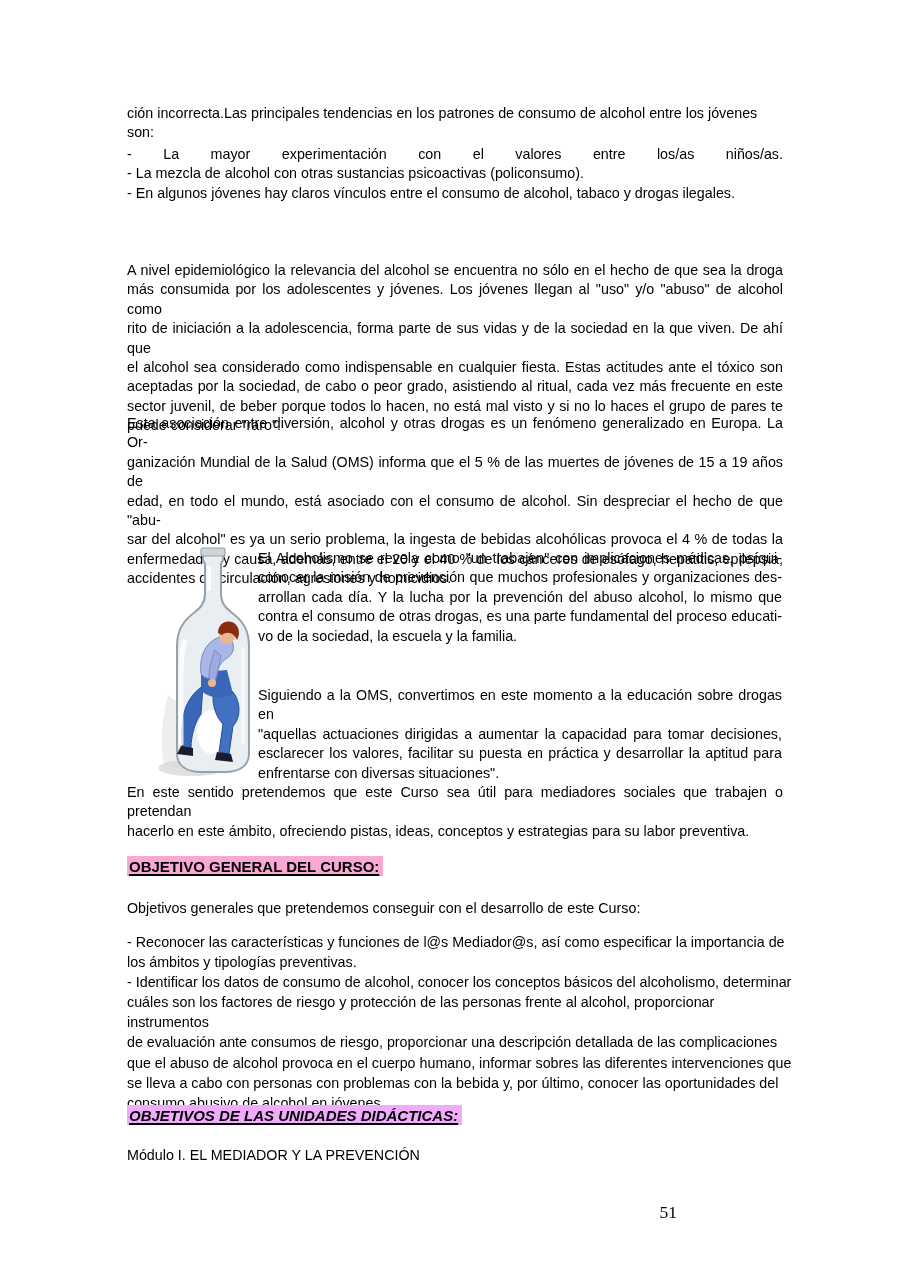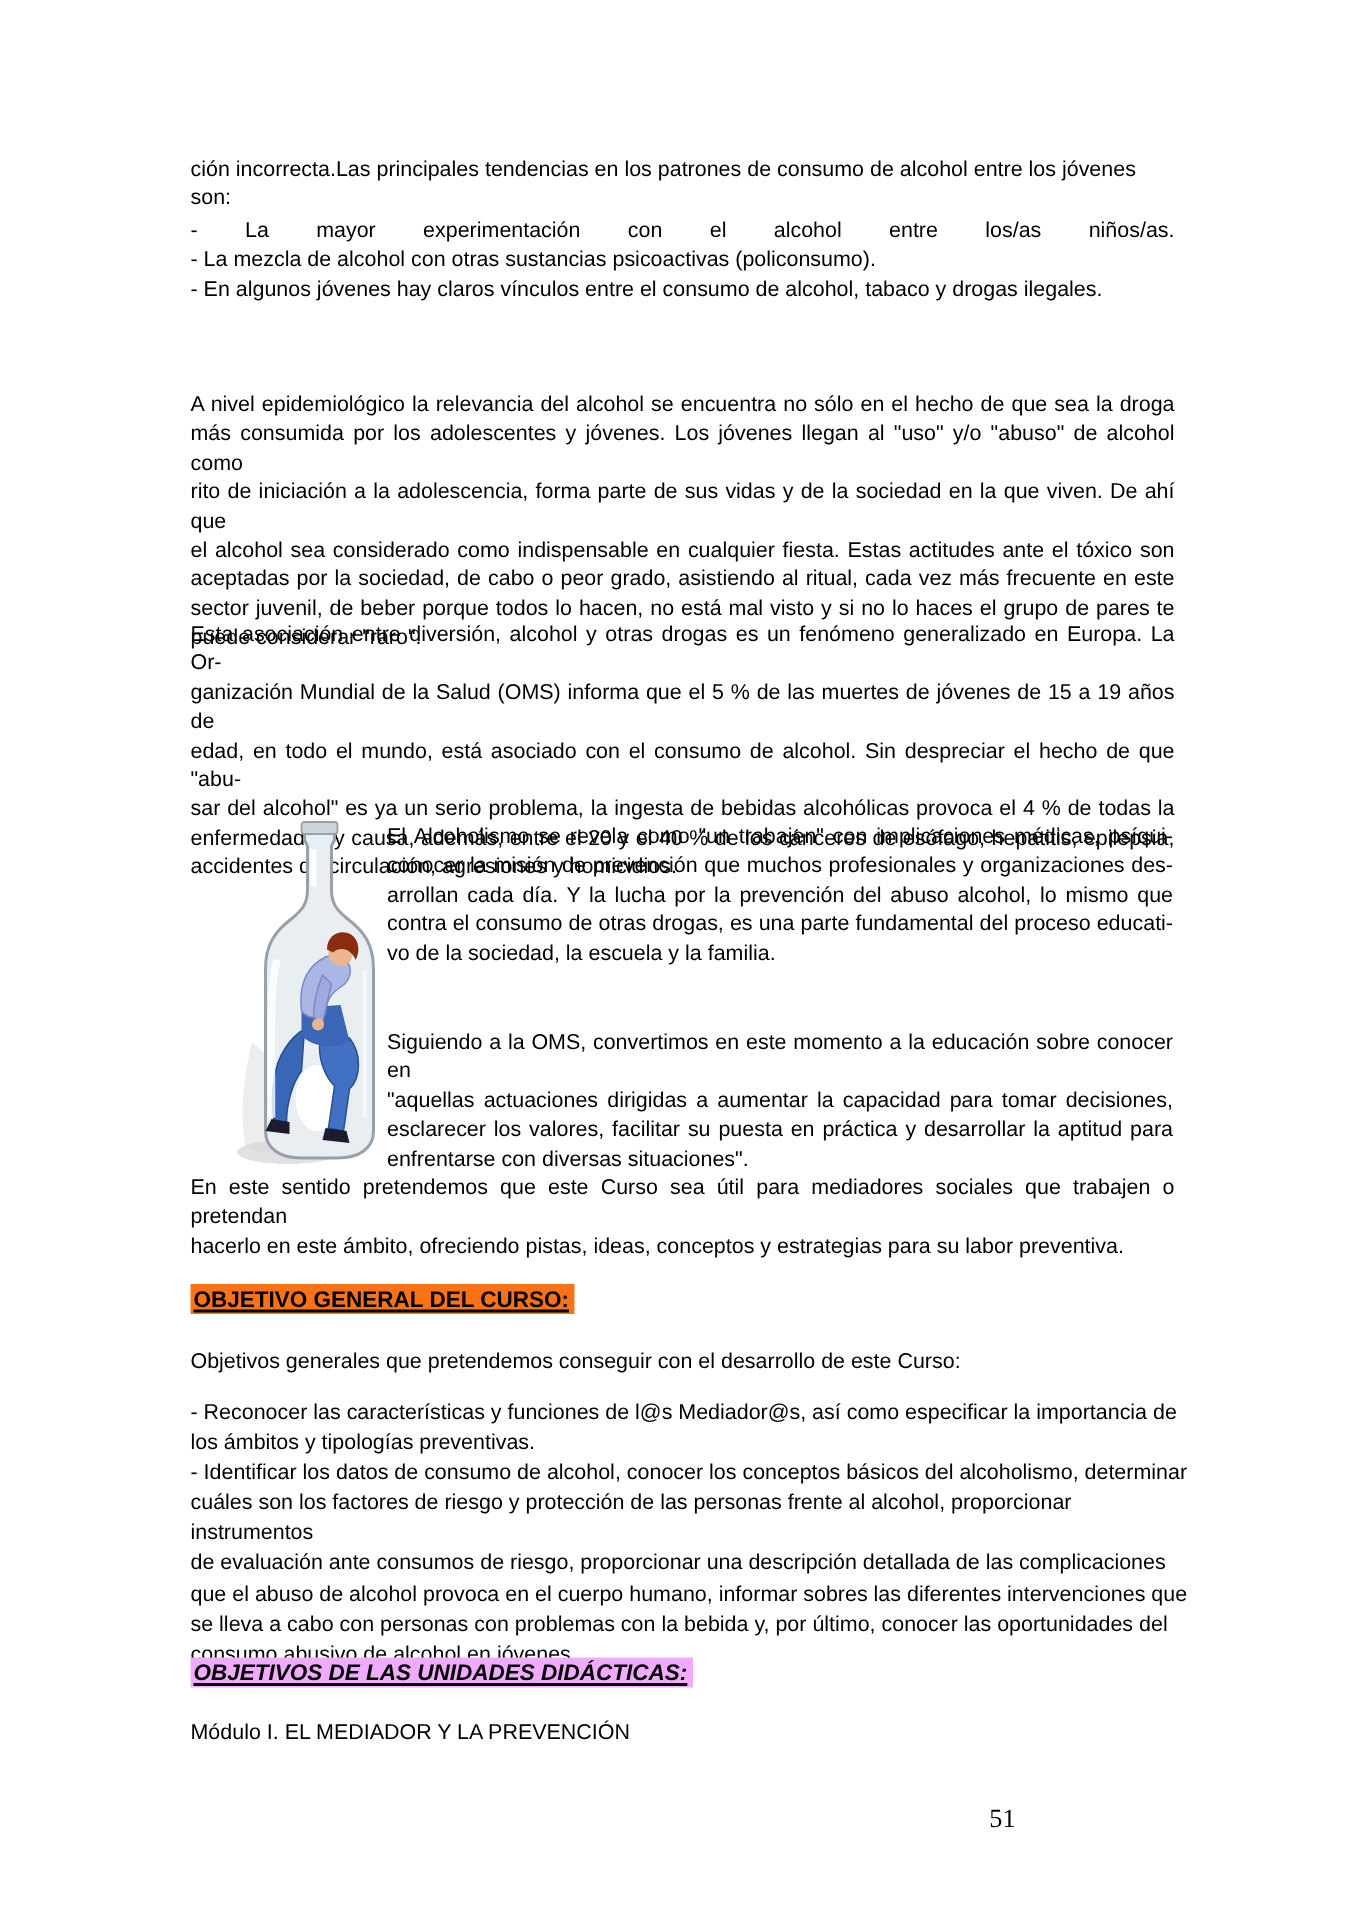--- a/index.html
+++ b/index.html
@@ -57,21 +57,21 @@
 <body>
 
 <div class="page">
 
   <div class="block" style="top:104px">
       <div class="line">ción incorrecta.Las principales tendencias en los patrones de consumo de alcohol entre los jóvenes son:</div>
     </div>
 
   <div class="block" style="top:145px">
     <div>
-        <div class="line j">- La mayor experimentación con el alcohol entre los/as niños/as.</div>
+        <div class="line j">- La mayor experimentación con el valores entre los/as niños/as.</div>
       </div>
     <div>
         <div class="line">- La mezcla de alcohol con otras sustancias psicoactivas (policonsumo).</div>
       </div>
     <div>
         <div class="line">- En algunos jóvenes hay claros vínculos entre el consumo de alcohol, tabaco y drogas ilegales.</div>
       </div>
   </div>
 
   <div class="block" style="top:261px">
@@ -118,33 +118,33 @@
 
   <div class="block indent" style="top:549px">
       <div class="line j">El Alcoholismo se revela como "un trabajen" con implicaciones médicas, psíqui-</div>
       <div class="line j">conocer la misión de prevención que muchos profesionales y organizaciones des-</div>
       <div class="line j">arrollan cada día. Y la lucha por la prevención del abuso alcohol, lo mismo que</div>
       <div class="line j">contra el consumo de otras drogas, es una parte fundamental del proceso educati-</div>
       <div class="line">vo de la sociedad, la escuela y la familia.</div>
     </div>
 
   <div class="block indent" style="top:686px">
-      <div class="line j">Siguiendo a la OMS, convertimos en este momento a la educación sobre conocer en</div>
+      <div class="line j">Siguiendo a la OMS, convertimos en este momento a la educación sobre drogas en</div>
       <div class="line j">"aquellas actuaciones dirigidas a aumentar la capacidad para tomar decisiones,</div>
       <div class="line j">esclarecer los valores, facilitar su puesta en práctica y desarrollar la aptitud para</div>
       <div class="line">enfrentarse con diversas situaciones".</div>
     </div>
 
   <div class="block" style="top:783px">
       <div class="line j">En este sentido pretendemos que este Curso sea útil para mediadores sociales que trabajen o pretendan</div>
       <div class="line">hacerlo en este ámbito, ofreciendo pistas, ideas, conceptos y estrategias para su labor preventiva.</div>
     </div>
 
   <div class="heading" style="top:856px">
-    <span class="hl" style="background-color: #f97316;">OBJETIVO GENERAL DEL CURSO:</span>
+    <span class="hl" style="background-color: #f9a8d4;">OBJETIVO GENERAL DEL CURSO:</span>
   </div>
 
   <div class="block" style="top:899px">
       <div class="line">Objetivos generales que pretendemos conseguir con el desarrollo de este Curso:</div>
     </div>
 
   <div class="block goals" style="top:932px">
       <div class="line">- Reconocer las características y funciones de l@s Mediador@s, así como especificar la importancia de</div>
       <div class="line">los ámbitos y tipologías preventivas.</div>
       <div class="line">- Identificar los datos de consumo de alcohol, conocer los conceptos básicos del alcoholismo, determinar</div>

